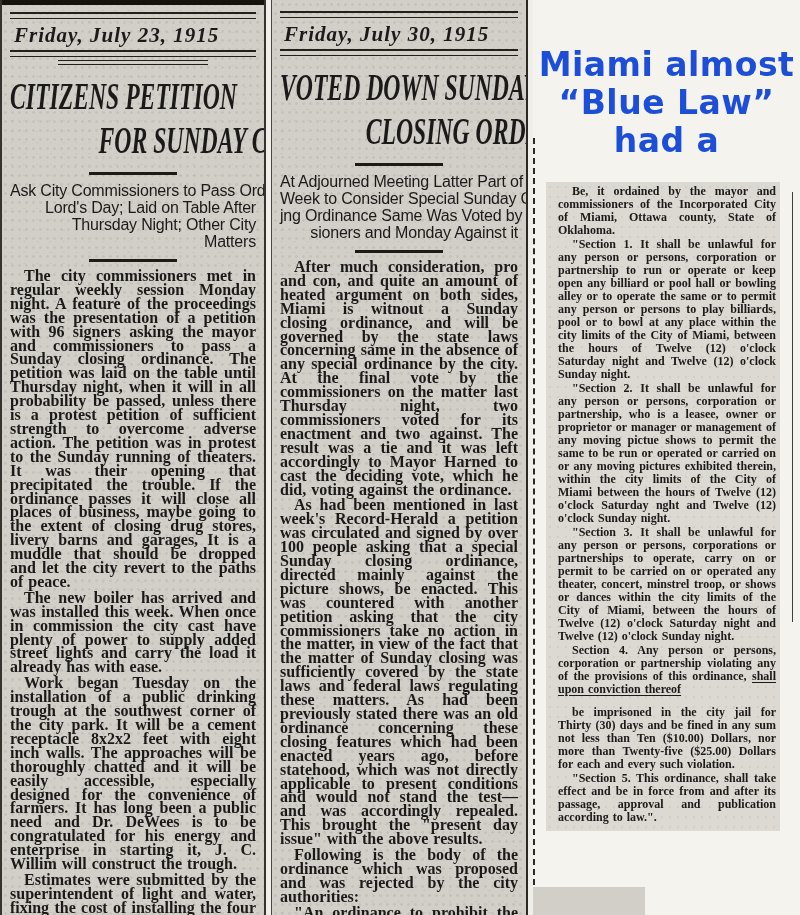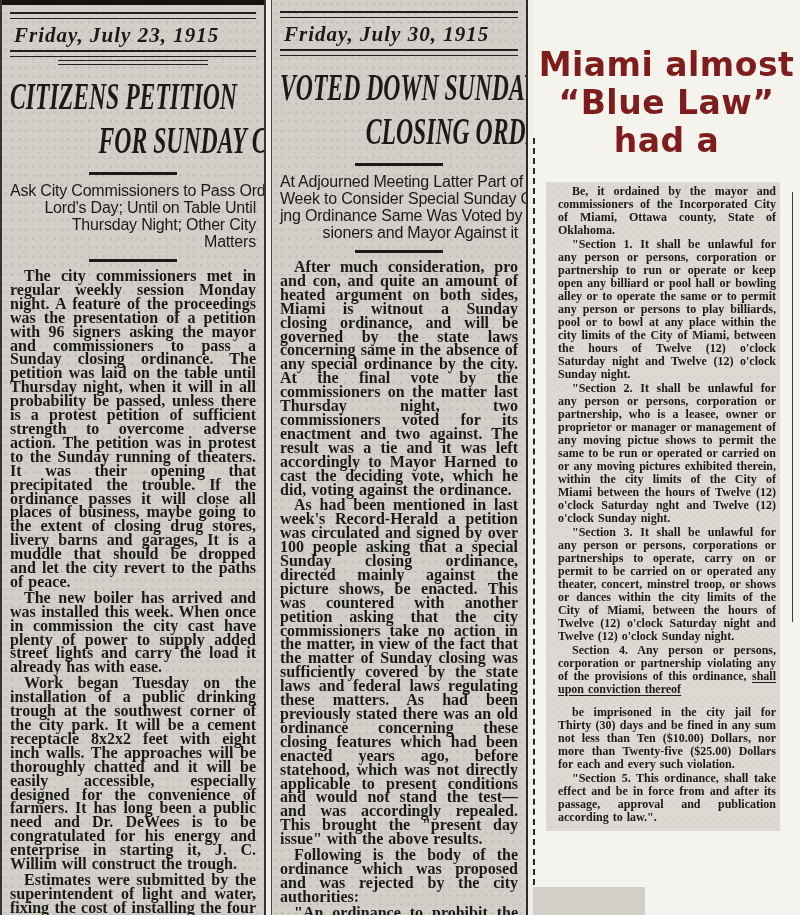--- a/index.html
+++ b/index.html
@@ -32,21 +32,21 @@
   .bar{width:88px;height:3px;background:#1e1b17;margin:9px auto 7px;}
   .subhead{font-family:"Liberation Sans",sans-serif;font-weight:normal;font-size:16px;
            line-height:17px;text-align:right;letter-spacing:-.2px;}
   .subhead div{white-space:nowrap;}
 
   .body{margin-top:5px;font-weight:bold;font-size:16px;line-height:13.9px;
         text-align:justify;word-spacing:1px;}
   .body p{margin:0 0 2px;text-indent:14px;}
 
   .marker-title{margin:46px 4px 0;font-family:"DejaVu Sans",sans-serif;font-weight:bold;
-                font-size:33px;line-height:38px;text-align:center;letter-spacing:.5px;color:#7f1d1d;}
+                font-size:33px;line-height:38px;text-align:center;letter-spacing:.5px;color:#1d4ed8;}
   .marker-title span{display:block;}
 
   .body3{margin:22px 20px 0 13px;font-weight:bold;font-size:12px;line-height:13px;
          text-align:justify;word-spacing:1px;background:#dcd9d3;
          background-image:radial-gradient(rgba(45,38,30,.06) 1px, transparent 1.3px);
          background-size:8px 10px;padding:3px 4px 6px 12px;}
   .body3 p{margin:0 0 1px;text-indent:14px;}
   .sec4 .ul{text-decoration:underline;text-underline-offset:2px;}
   .sec4cont{margin-top:10px !important;}
   .strip{position:absolute;left:0;bottom:0;width:112px;height:28px;background:#d2cfc9;}
@@ -64,21 +64,21 @@
       <div class="rule2"></div>
       <div class="rule2 short"></div>
     </div>
     <h1 class="headline">
       <span class="hl l1">CITIZENS PETITION</span>
       <span class="hl l2">FOR SUNDAY CLOSING</span>
     </h1>
     <div class="bar"></div>
     <div class="subhead">
       <div>Ask City Commissioners to Pass Ordinance</div>
-      <div>Lord's Day; Until on Table Until</div>
+      <div>Lord's Day; Laid on Table After</div>
       <div>Thursday Night; Other City</div>
       <div>Matters</div>
     </div>
     <div class="bar"></div>
     <div class="body">
       <p>The city commissioners met in regular weekly session Monday night. A feature of the proceedings was the presentation of a petition with 96 signers asking the mayor and commissioners to pass a Sunday closing ordinance. The petition was laid on the table until Thursday night, when it will in all probability be passed, unless there is a protest petition of sufficient strength to overcome adverse action. The petition was in protest to the Sunday running of theaters. It was their opening that precipitated the trouble. If the ordinance passes it will close all places of business, maybe going to the extent of closing drug stores, livery barns and garages, It is a muddle that should be dropped and let the city revert to the paths of peace.</p>
       <p>The new boiler has arrived and was installed this week. When once in commission the city cast have plenty of power to supply added street lights and carry the load it already has with ease.</p>
       <p>Work began Tuesday on the installation of a public drinking trough at the southwest corner of the city park. It will be a cement receptacle 8x2x2 feet with eight inch walls. The approaches will be thoroughly chatted and it will be easily accessible, especially designed for the convenience of farmers. It has long been a public need and Dr. DeWees is to be congratulated for his energy and enterprise in starting it, J. C. Willim will construct the trough.</p>
       <p>Estimates were submitted by the superintendent of light and water, fixing the cost of installing the four cluster lights, to be given by the Civic League, at $317; nearly three times the original cost of the lights themselves. There is no money available for the purpose of installation, nor will there be until after the excise board meets.</p>
     </div>
@@ -92,21 +92,21 @@
     </div>
     <h1 class="headline">
       <span class="hl l1">VOTED DOWN SUNDAY</span>
       <span class="hl l2">CLOSING ORDINANCE</span>
     </h1>
     <div class="bar"></div>
     <div class="subhead">
       <div>At Adjourned Meeting Latter Part of Last</div>
       <div>Week to Consider Special Sunday Clos-</div>
       <div>jng Ordinance Same Was Voted by</div>
-      <div>sioners and Mayor Against it</div>
+      <div>sioners and Monday Against it</div>
     </div>
     <div class="bar"></div>
     <div class="body">
       <p>After much consideration, pro and con, and quite an amount of heated argument on both sides, Miami is witnout a Sunday closing ordinance, and will be governed by the state laws concerning same in the absence of any special ordinance by the city. At the final vote by the commissioners on the matter last Thursday night, two commissioners voted for its enactment and two against. The result was a tie and it was left accordingly to Mayor Harned to cast the deciding vote, which he did, voting against the ordinance.</p>
       <p>As had been mentioned in last week's Record-Herald a petition was circulated and signed by over 100 people asking that a special Sunday closing ordinance, directed mainly against the picture shows, be enacted. This was countered with another petition asking that the city commissioners take no action in the matter, in view of the fact that the matter of Sunday closing was sufficiently covered by the state laws and federal laws regulating these matters. As had been previously stated there was an old ordinance concerning these closing features which had been enacted years ago, before statehood, which was not directly applicable to present conditions and would not stand the test—and was accordingly repealed. This brought the "present day issue" with the above results.</p>
       <p>Following is the body of the ordinance which was proposed and was rejected by the city authorities:</p>
       <p>"An ordinance to prohibit the running or operating of moving picture shows, pool and billiard halls, bowling alleys, other shows or theatres, on the Sabbath, commonly called Sunday, and to provide punishment therefor.</p>
     </div>
   </section>
 

